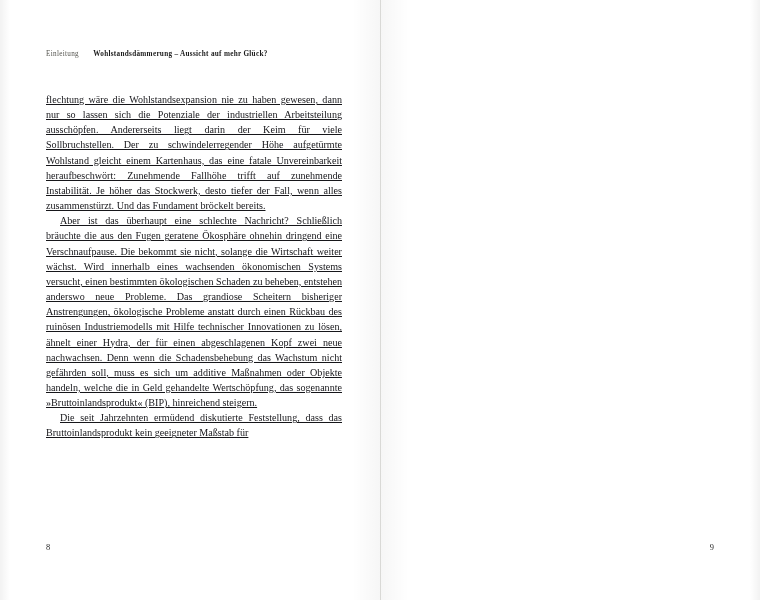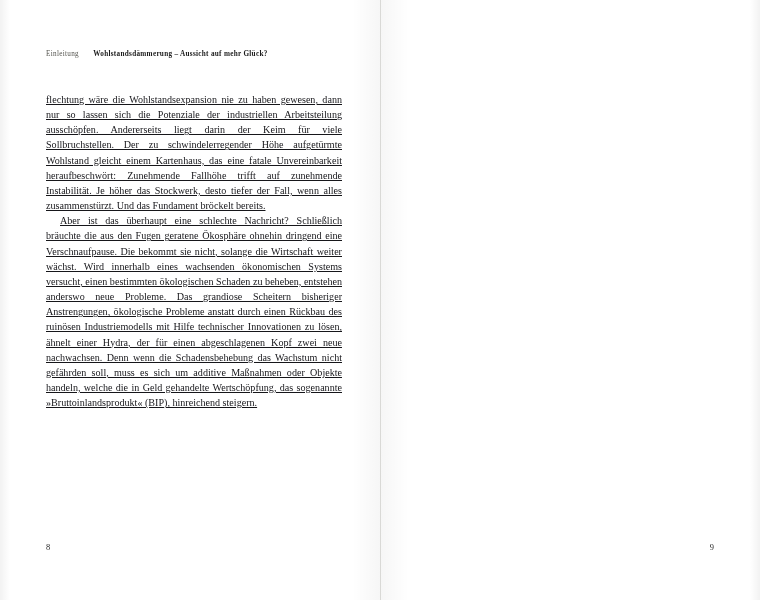--- a/index.html
+++ b/index.html
@@ -127,20 +127,21 @@
   <div class="page page-left">
     <div class="running-head">
       <span class="rh-section">Einleitung</span>
       <span class="rh-sep"></span>
       <span class="rh-title">Wohlstandsdämmerung – Aussicht auf mehr Glück?</span>
     </div>
 
     <div class="textblock">
       <p>flechtung wäre die Wohlstandsexpansion nie zu haben gewesen, dann nur so lassen sich die Potenziale der industriellen Arbeitsteilung ausschöpfen. Andererseits liegt darin der Keim für viele Sollbruchstellen. Der zu schwindelerregender Höhe aufgetürmte Wohlstand gleicht einem Kartenhaus, das eine fatale Unvereinbarkeit heraufbeschwört: Zunehmende Fallhöhe trifft auf zunehmende Instabilität. Je höher das Stockwerk, desto tiefer der Fall, wenn alles zusammenstürzt. Und das Fundament bröckelt bereits.</p>
       <p class="indent">Aber ist das überhaupt eine schlechte Nachricht? Schließlich bräuchte die aus den Fugen geratene Ökosphäre ohnehin dringend eine Verschnaufpause. Die bekommt sie nicht, solange die Wirtschaft weiter wächst. Wird innerhalb eines wachsenden ökonomischen Systems versucht, einen bestimmten ökologischen Schaden zu beheben, entstehen anderswo neue Probleme. Das grandiose Scheitern bisheriger Anstrengungen, ökologische Probleme anstatt durch einen Rückbau des ruinösen Industriemodells mit Hilfe technischer Innovationen zu lösen, ähnelt einer Hydra, der für einen abgeschlagenen Kopf zwei neue nachwachsen. Denn wenn die Schadensbehebung das Wachstum nicht gefährden soll, muss es sich um additive Maßnahmen oder Objekte handeln, welche die in Geld gehandelte Wertschöpfung, das sogenannte »Bruttoinlandsprodukt« (BIP), hinreichend steigern.</p>
+      <p class="indent">Die seit Jahrzehnten ermüdend diskutierte Feststellung, dass das Bruttoinlandsprodukt kein geeigneter Maßstab für</p>
     </div>
 
     <div class="folio">8</div>
   </div>
 
   <div class="gutter"></div>
   <div class="gutter-shade-left"></div>
   <div class="gutter-shade-right"></div>
 
   <div class="page page-right">

